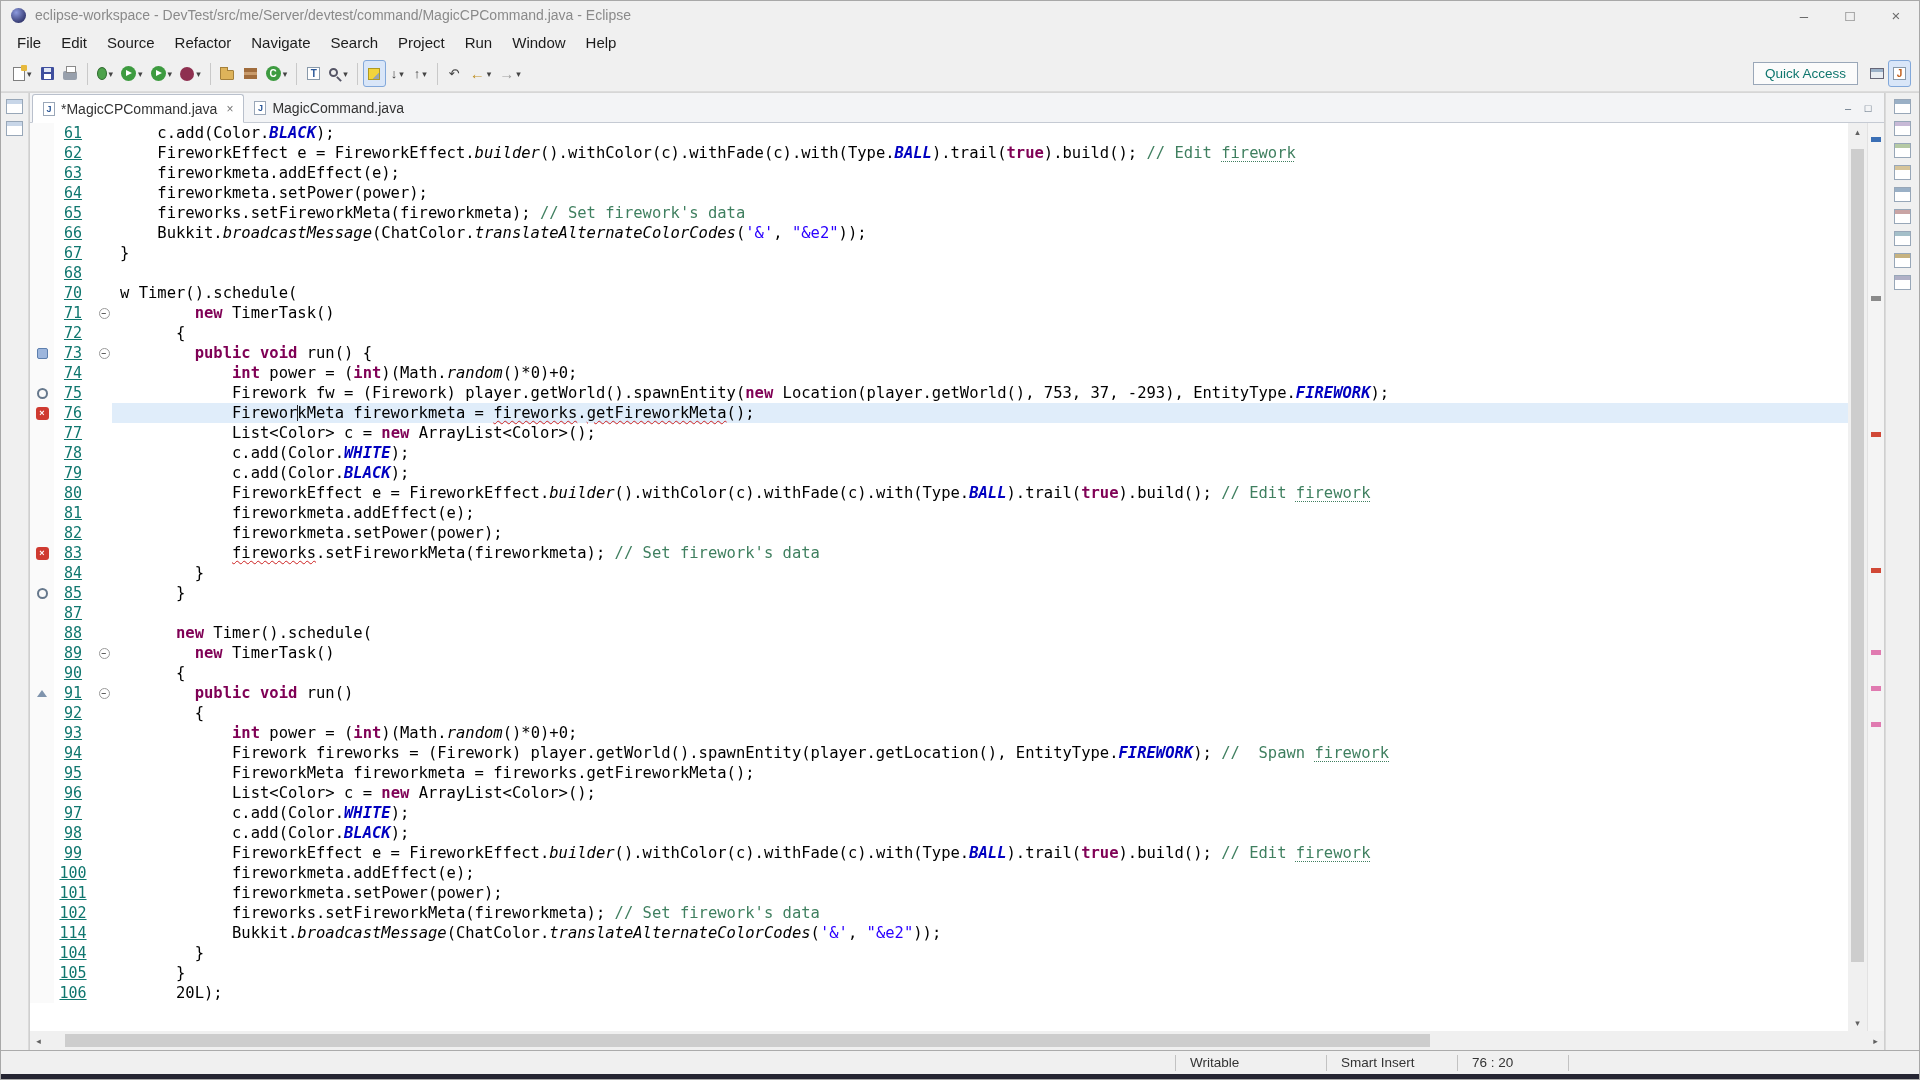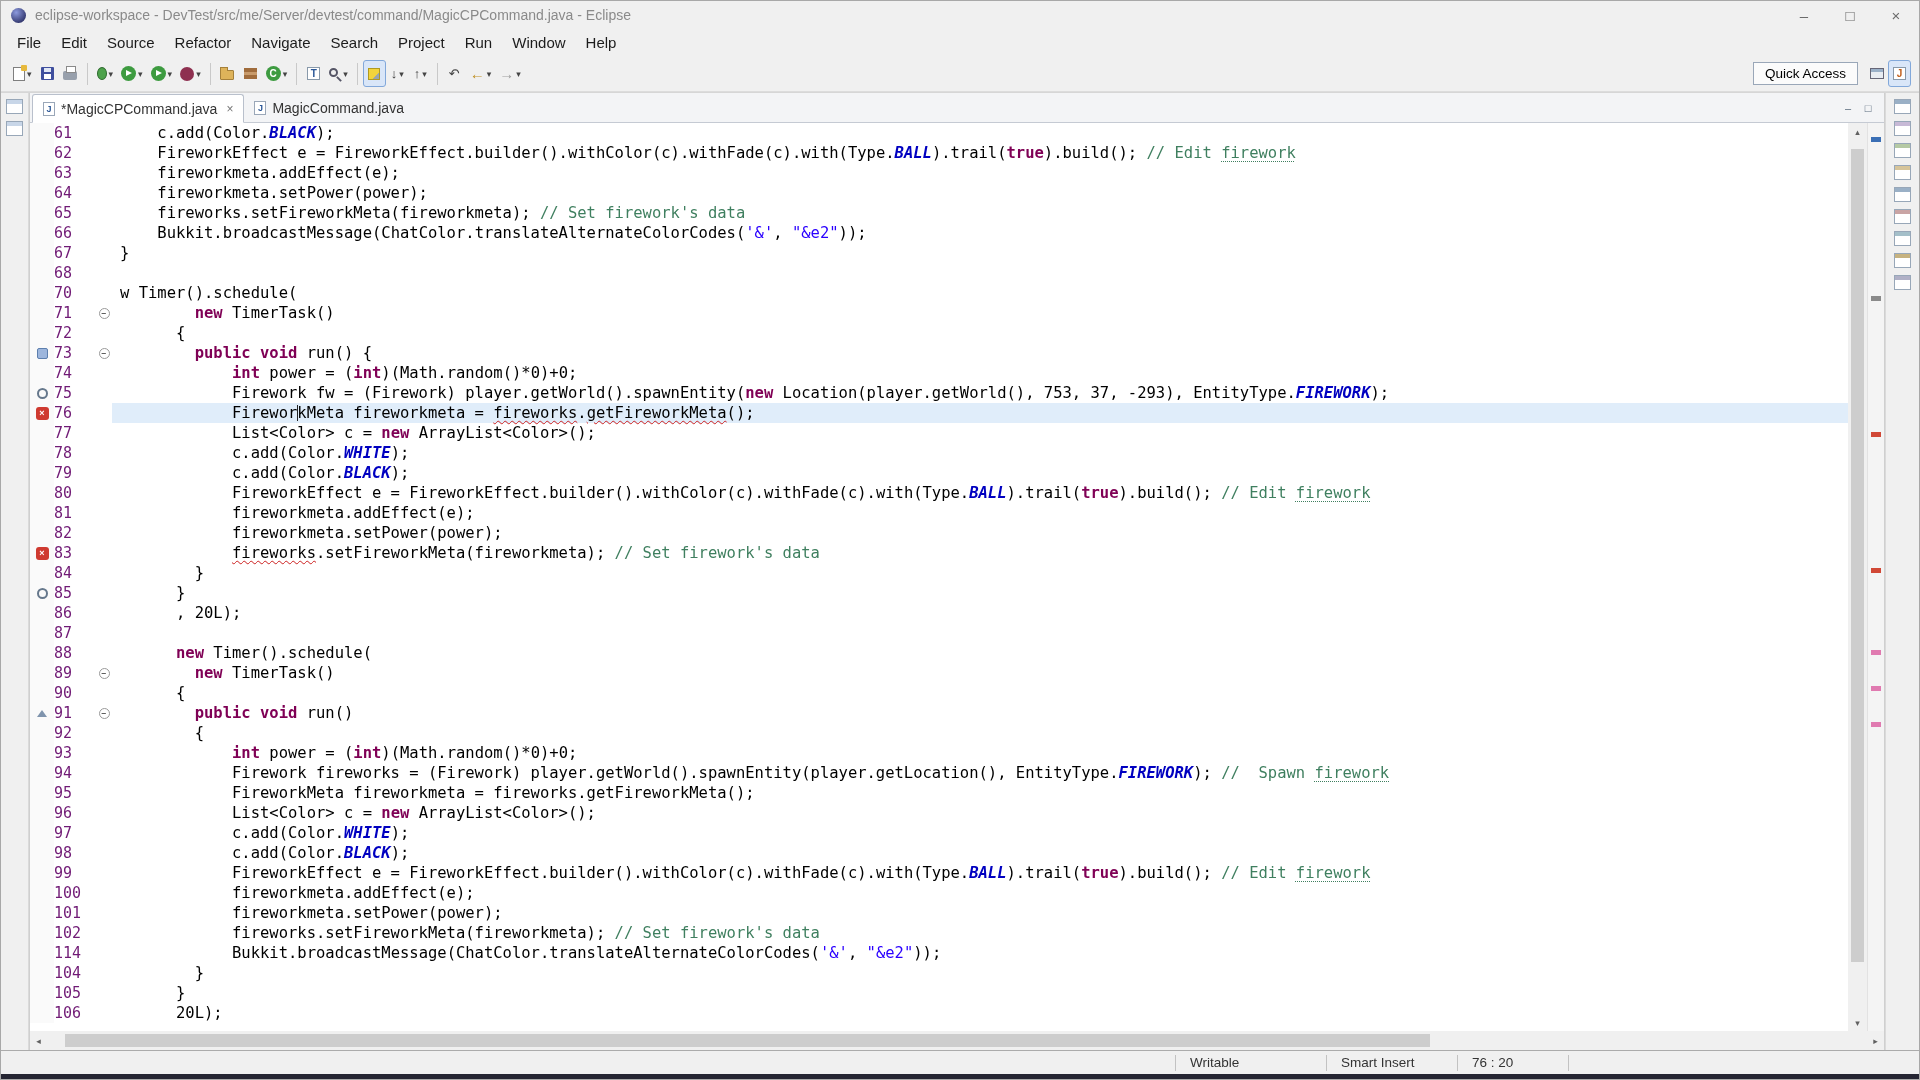--- a/index.html
+++ b/index.html
@@ -67,21 +67,21 @@
   .i-arrow-down,.i-arrow-up { font-size:13px; color:#333; }
   .i-arrow-back-curve { font-size:13px; color:#444; }
   .i-arrow-left { font-size:15px; color:#c09227; font-weight:bold; }
   .i-arrow-right { font-size:15px; color:#a0a0a0; font-weight:bold; }
   .i-perspective { width:14px; height:11px; border:1px solid #667;
                    background:linear-gradient(#9ab0c8 0 3px,#e8ecf2 3px); }
   .i-java-persp { width:13px; height:13px; background:#fff; border:1px solid #8899aa; color:#c2601d;
                   font:bold 10px/11px "Liberation Sans", sans-serif; text-align:center; }
   .toolbar-right { margin-left:auto; display:flex; align-items:center; gap:7px; }
   .quick-access { border:1px solid #9aa7b8; background:#fbfbfb; padding:3px 11px; font-size:13.5px;
-                  color:#000000; }
+                  color:#0f766e; }
 
   
   .main { flex:1; display:flex; min-height:0; border-top:1px solid #d6d6d6; }
   .minibar { background:#f0f0f0; display:flex; flex-direction:column; align-items:center;
              padding-top:6px; gap:7px; flex:0 0 auto; }
   .minibar.left  { width:28px; border-right:1px solid #dadada; }
   .minibar.right { width:34px; border-left:1px solid #dadada; }
   .mini { width:17px; height:15px; border:1px solid #98a7b8; background:#fff; }
 
   .editor-area { flex:1; display:flex; flex-direction:column; min-width:0; background:#fff;
@@ -97,34 +97,34 @@
            font:bold 9px/13px "Liberation Sans", sans-serif; text-align:center; flex:0 0 auto; }
   .tab-close { font-size:12px; color:#777; margin-left:3px; }
   .tabbar-ctrl { margin-left:auto; display:flex; gap:4px; padding:0 8px 6px 0; }
   .ed-ctrl { width:16px; height:14px; color:#5a6b7d; font-size:11px; line-height:13px; text-align:center; }
 
   .editor-body { flex:1; display:flex; min-height:0; }
   .lines { flex:1; overflow:hidden; min-width:0; }
   .line { display:flex; height:20px; }
   .cell-marker { width:24px; flex:0 0 auto; display:flex; align-items:center; justify-content:center;
                  background:#fafafa; }
-  .cell-num { width:42px; flex:0 0 auto; text-align:left; padding-right:4px; color:#701a75;
-              font:15px/20px "DejaVu Sans Mono", monospace; }
+  .cell-num { width:42px; flex:0 0 auto; text-align:center; padding-right:4px; color:#0f766e;
+              font:15px/20px "DejaVu Sans Mono", monospace;text-decoration:underline; }
   .cell-fold { width:16px; flex:0 0 auto; display:flex; align-items:center; justify-content:center; }
   .fold-circle { width:11px; height:11px; border:1px solid #9a9a9a; border-radius:50%; background:#fff;
                  color:#555; font:bold 8px/9px "DejaVu Sans Mono", monospace; text-align:center; }
   .cell-code { flex:1; font:15.5px/20px "DejaVu Sans Mono", monospace; white-space:pre;
                padding-left:8px; position:relative; color:#000; min-width:0; }
   .line.current .cell-code { background:#e0edfa; }
   .tk  { color:#7f0055; font-weight:bold; }
   .ts  { color:#2a00ff; }
   .tc  { color:#3f7f5f; }
   .tu  { text-decoration:underline dotted 1px; text-underline-offset:3px; }
   .tsf { color:#0000c0; font-weight:bold; font-style:italic; }
-  .tsm { }
+  .tsm { font-style:italic; }
   .te  { text-decoration:underline wavy 1px #cc2020; text-underline-offset:2px;text-align:right; }
   .cursor { position:absolute; left:calc(8px + 19ch); top:2px; height:16px; border-left:1.5px solid #222; }
 
   .mk-error { width:13px; height:13px; border-radius:3px; background:#cf3a30; color:#fff;
               font:bold 9px/13px "Liberation Sans", sans-serif; text-align:center; }
   .mk-ring  { width:11px; height:11px; border:2px solid #66788c; border-radius:50%; }
   .mk-info  { width:11px; height:11px; background:#9db6dd; border:1px solid #5d7fae; border-radius:2px; }
   .mk-arrow { width:0; height:0; border-left:5px solid transparent; border-right:5px solid transparent;
               border-bottom:7px solid #7f94ad; }
 
@@ -449,26 +449,20 @@
             <div class="line">
               <div class="cell-marker">
                 <div class="mk-ring"></div>
               </div>
               <div class="cell-num">85</div>
               <div class="cell-fold"></div>
               <div class="cell-code"><span>      }</span></div>
             </div>
             <div class="line">
               <div class="cell-marker"></div>
-              <div class="cell-num">86</div>
-              <div class="cell-fold"></div>
-              <div class="cell-code"><span>      , 20L);</span></div>
-            </div>
-            <div class="line">
-              <div class="cell-marker"></div>
               <div class="cell-num">87</div>
               <div class="cell-fold"></div>
               <div class="cell-code"></div>
             </div>
             <div class="line">
               <div class="cell-marker"></div>
               <div class="cell-num">88</div>
               <div class="cell-fold"></div>
               <div class="cell-code"><span>      </span><span class="tk">new</span><span> Timer().schedule(</span></div>
             </div>

